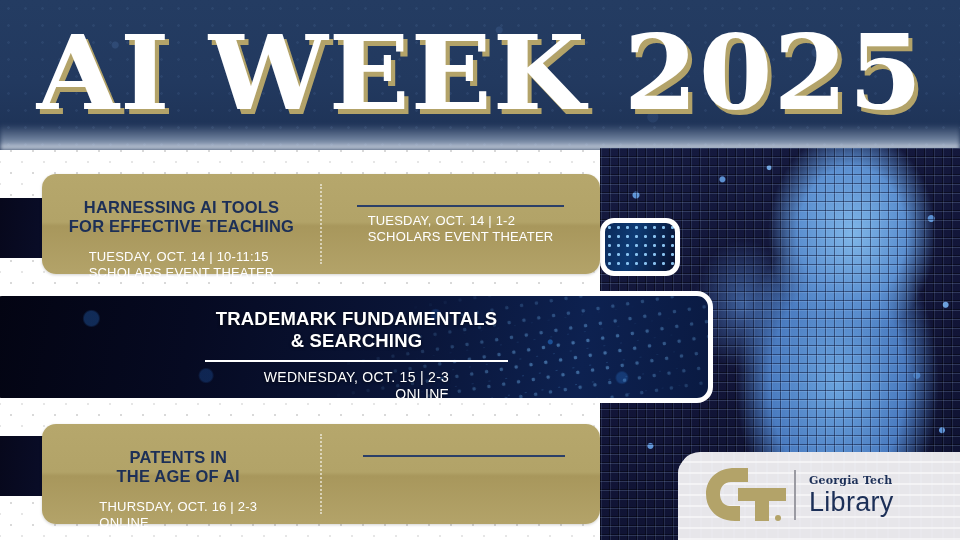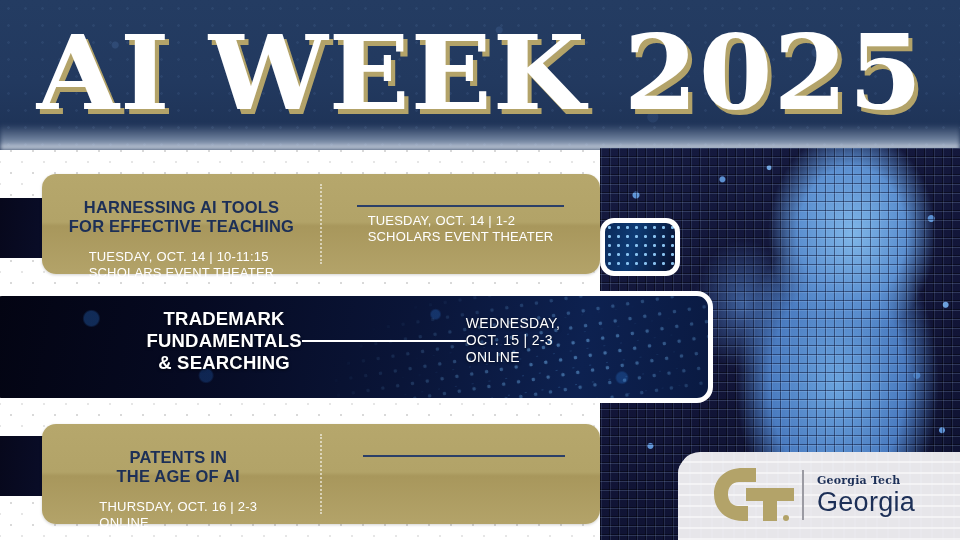--- a/index.html
+++ b/index.html
@@ -204,31 +204,31 @@
     background-size:17px 17px;
     transform:rotate(-9deg);
     -webkit-mask-image:radial-gradient(ellipse at 55% 50%, #000 10%, transparent 75%);
             mask-image:radial-gradient(ellipse at 55% 50%, #000 10%, transparent 75%);
   }
   .banner-inner {
     position:relative; z-index:3;
     margin-left:14px;
     width:420px;
     padding-top:12px;
-    display:flex; flex-direction:row; align-items:center;
+    display:flex; flex-direction:column; align-items:center;
   }
   .banner-title {
     font-size:18.5px; font-weight:700; color:#ffffff;
     text-align:center; line-height:1.18; letter-spacing:.2px;
     text-transform:uppercase; white-space:pre-line;
     text-shadow:0 1px 3px rgba(0,0,0,.6);
   }
   .banner-rule { width:72%; height:2px; background:#ffffff; margin:8px auto 7px; }
   .banner-meta {
-    font-size:14px; color:#ffffff; text-align:left; line-height:1.22;
+    font-size:14px; color:#ffffff; text-align:right; line-height:1.22;
     letter-spacing:.3px; text-transform:uppercase; white-space:pre-line;
     text-shadow:0 1px 3px rgba(0,0,0,.6);
   }
 
   
   .tile {
     position:absolute;
     border:5px solid #ffffff;
     border-radius:14px;
     overflow:hidden;
@@ -251,21 +251,21 @@
   }
   .logo-plate .city {
     position:absolute; inset:0;
     background-image:
       linear-gradient(0deg, rgba(255,255,255,.75) 2px, transparent 2px),
       linear-gradient(90deg, rgba(235,235,240,.8) 2px, transparent 2px);
     background-size:11px 11px;
     opacity:.7;
   }
   .logo-row {
-    position:absolute; left:32px; top:12px; width:250px; height:62px;
+    position:absolute; left:24px; top:12px; width:250px; height:62px;
     display:flex; align-items:center; z-index:3;
   }
   .gt-mark {
     width:86px; height:58px; position:relative; flex:0 0 86px;
   }
   .gt-mark svg { display:block; }
   .logo-sep {
     width:2px; height:50px; background:#9a9aa2; margin:0 13px 0 6px;
   }
   .logo-text { display:flex; flex-direction:column; line-height:1; }
@@ -357,18 +357,18 @@
             <path d="M33 2 C16 2 4 12 4 28 C4 44 16 55 33 55 L38 55 L38 40 L28 40 C22 40 18 35 18 28 C18 21 22 16 29 16 L46 16 L46 2 Z"></path>
             <rect x="36" y="22" width="48" height="13"></rect>
             <rect x="53" y="22" width="14" height="33"></rect>
             <circle cx="76" cy="52" r="3"></circle>
           </g>
         </svg>
       </div>
       <div class="logo-sep"></div>
       <div class="logo-text">
         <span class="logo-top">Georgia Tech</span>
-        <span class="logo-bottom">Georgia</span>
+        <span class="logo-bottom">Library</span>
       </div>
     </div>
   </div>
 
 </div>
 
 </body></html>

